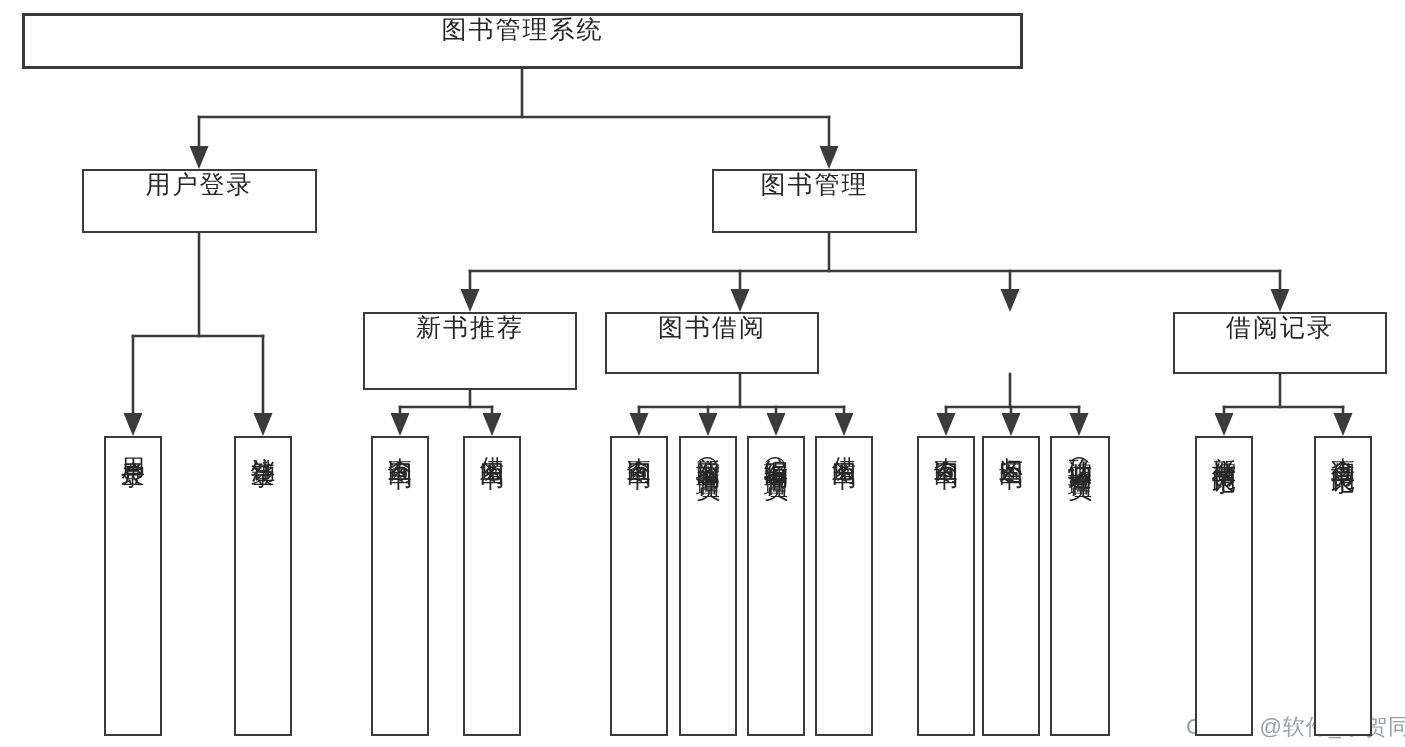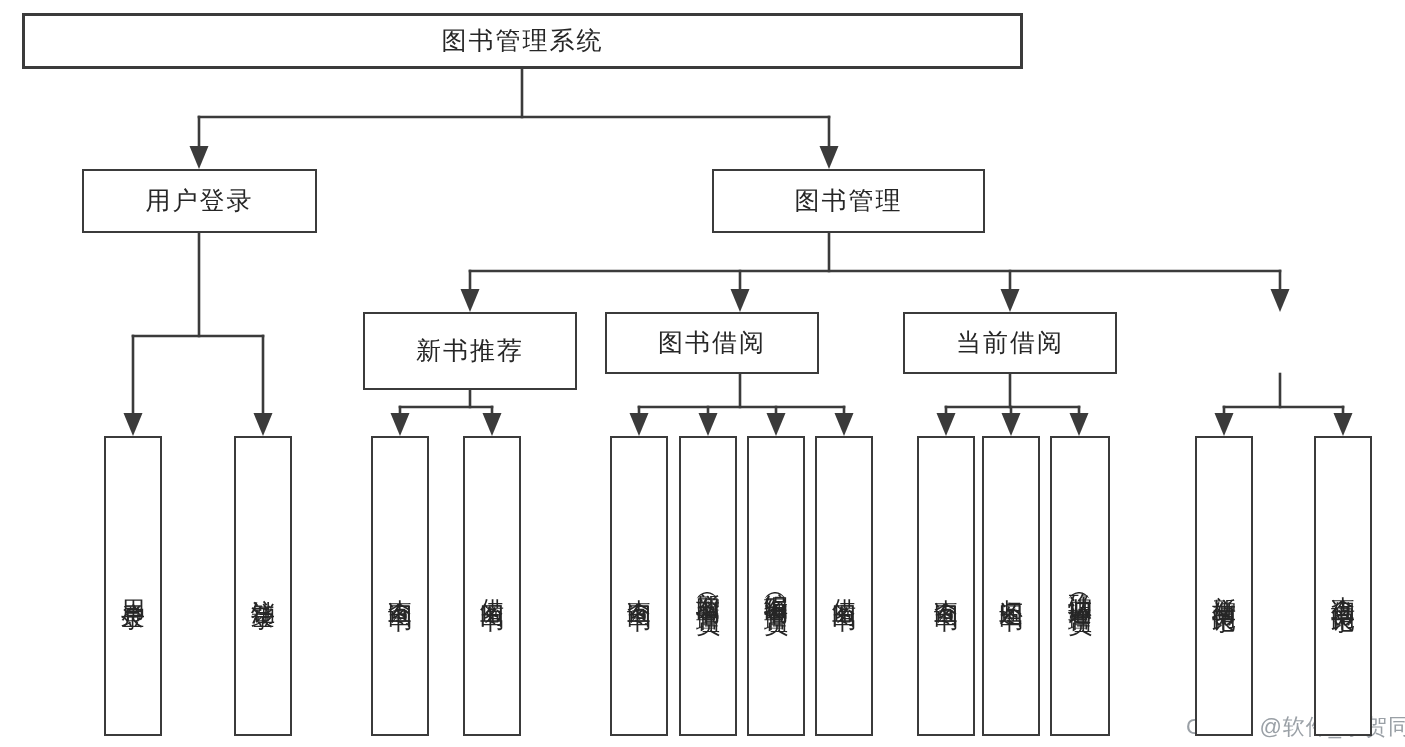--- a/index.html
+++ b/index.html
@@ -10,21 +10,21 @@
     overflow:hidden;
     font-family:"Liberation Sans","DejaVu Sans",sans-serif;
     --line:#3b3b3b; --box-bg:#ffffff; --text:#262626; --wm:#9aa0a6;
   }
   svg.wires{position:absolute;left:0;top:0;}
   .node{
     position:absolute;
     box-sizing:border-box;
     background:var(--box-bg);
     border:2.5px solid var(--line);
-    display:flex;align-items:center;justify-content:center;
+    display:flex;justify-content:center;
   }
   .node.root{border-width:3px;}
   .node .lbl{
     color:var(--text);
     font-size:25px;
     letter-spacing:2px;
     white-space:nowrap;
     line-height:1.1;
   }
   .node.v .lbl{
@@ -103,37 +103,37 @@
       <polygon points="1343,436 1333.5,413 1352.5,413" fill="#3b3b3b"></polygon>
     </svg>
 
   <div class="watermark">CSDN @软件_小贺同学</div>
 <div class="node root" style="left: 22px; top: 13px; width: 1001px; height: 56px;">
       <span class="lbl">图书管理系统</span>
     </div>
     <div class="node" style="left: 82px; top: 169px; width: 235px; height: 64px;">
       <span class="lbl">用户登录</span>
     </div>
-    <div class="node" style="left: 712px; top: 169px; width: 273px; height: 64px;">
+    <div class="node" style="left: 712px; top: 169px; width: 205px; height: 64px;">
       <span class="lbl">图书管理</span>
     </div>
     <div class="node v" style="left: 104px; top: 436px; width: 58px; height: 300px;">
       <span class="lbl">用户登录</span>
     </div>
     <div class="node v" style="left: 234px; top: 436px; width: 58px; height: 300px;">
       <span class="lbl">注销登录</span>
     </div>
     <div class="node" style="left: 363px; top: 312px; width: 214px; height: 78px;">
       <span class="lbl">新书推荐</span>
     </div>
     <div class="node" style="left: 605px; top: 312px; width: 214px; height: 62px;">
       <span class="lbl">图书借阅</span>
     </div>
-    <div class="node" style="left: 903px; top: 312px; width: 214px; height: 62px;">
-      <span class="lbl">当前借阅</span>
+    <div class="node" style="left: 1173px; top: 312px; width: 214px; height: 62px;">
+      <span class="lbl">借阅记录</span>
     </div>
     <div class="node v" style="left: 371px; top: 436px; width: 58px; height: 300px;">
       <span class="lbl">查询图书</span>
     </div>
     <div class="node v" style="left: 463px; top: 436px; width: 58px; height: 300px;">
       <span class="lbl">借阅图书</span>
     </div>
     <div class="node v" style="left: 610px; top: 436px; width: 58px; height: 300px;">
       <span class="lbl">查询图书</span>
     </div>

